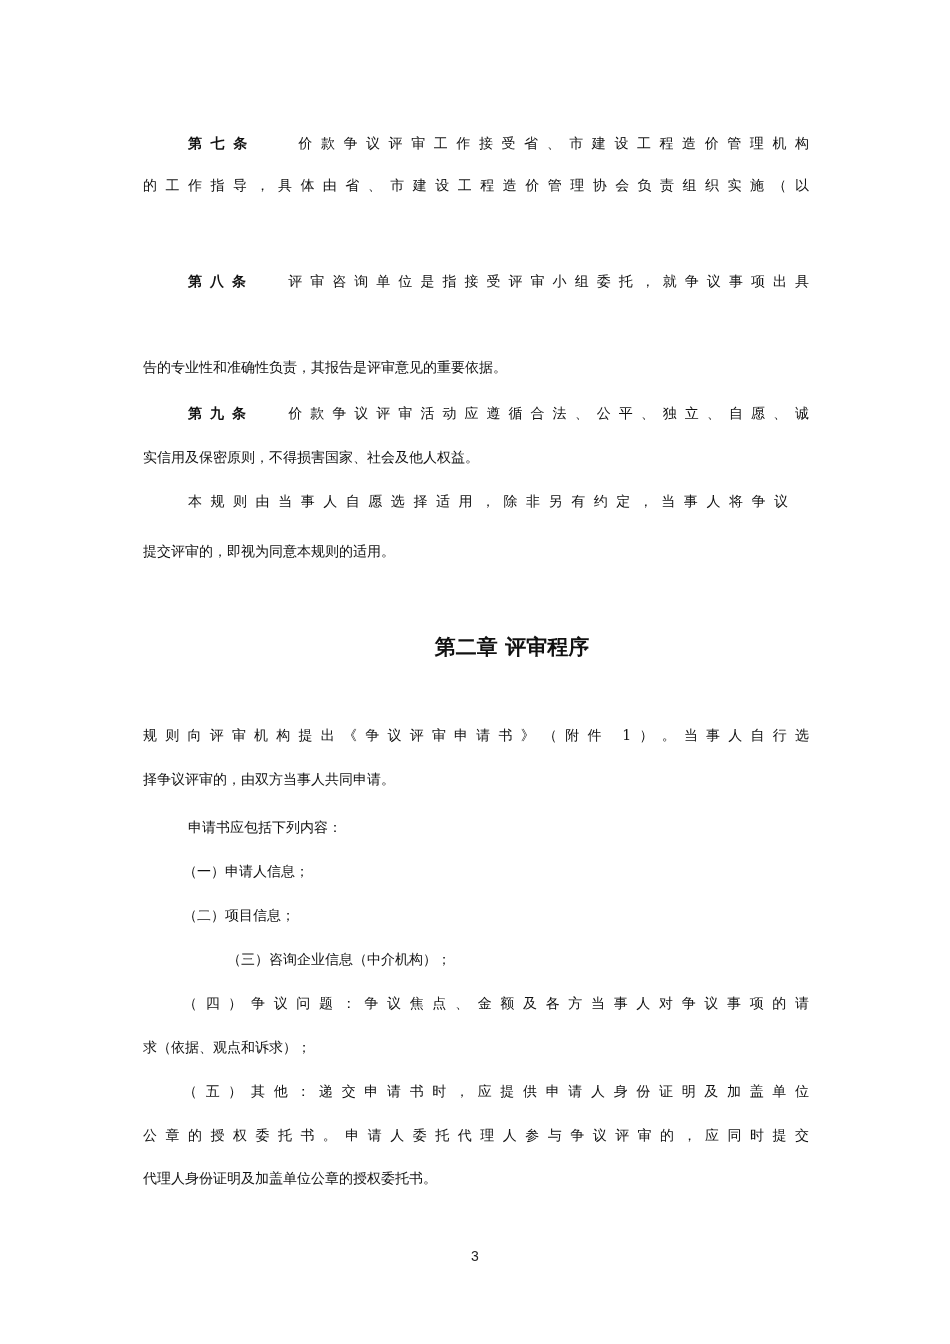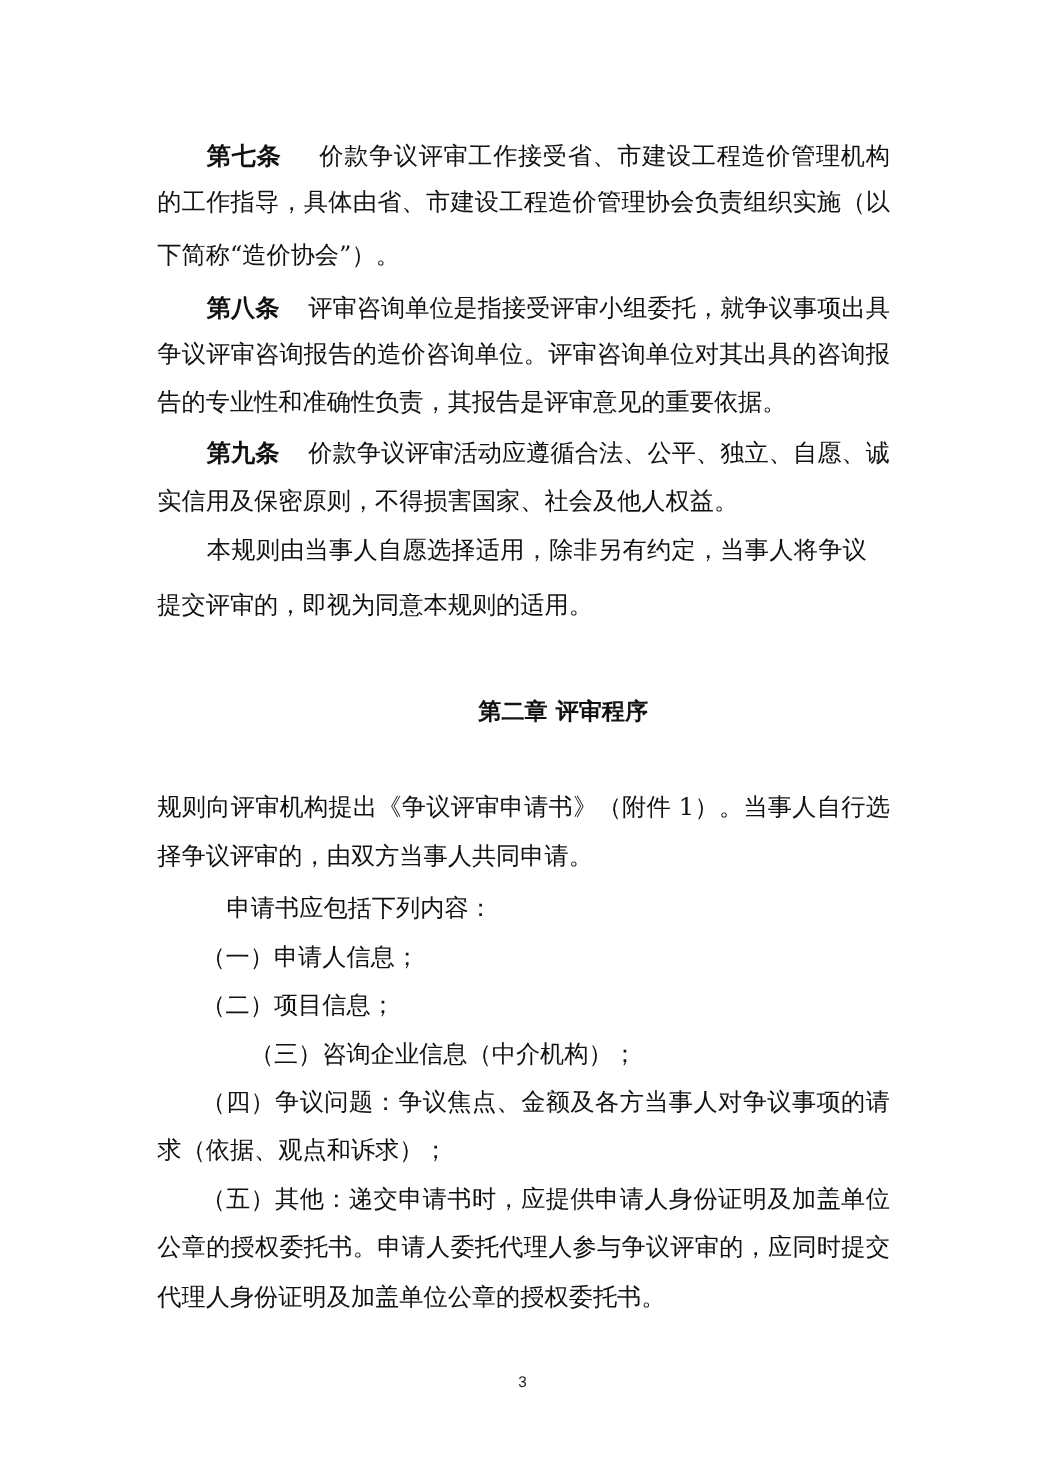--- a/index.html
+++ b/index.html
@@ -1,60 +1,58 @@
 <!DOCTYPE html>
 <html><head>
 <meta charset="utf-8">
 <style>
   html, body { margin: 0; padding: 0; background: #ffffff; }
   body { width: 950px; height: 1344px; position: relative; overflow: hidden;
          font-family: "DejaVu Serif", "Liberation Serif", serif; color: #111; }
   .page { position: absolute; left: 0; top: 0; width: 950px; height: 1344px; background: #fff; }
-  .line { position: absolute; left: 143px; width: 666px; font-size: 22px; line-height: 26px;
+  .line { position: absolute; left: 143px; width: 666px; font-size: 14px; line-height: 26px;
           white-space: nowrap; text-align: justify; text-align-last: justify; letter-spacing: 0px; }
   .line.last { text-align-last: left; }
   .indent { left: 188px; width: 621px; }
   .bold { font-family: "DejaVu Sans", "Liberation Sans", sans-serif; font-weight: bold; }
   .heading { position: absolute; left: 0; width: 950px; text-align: center; font-size: 21px;
              line-height: 26px; font-family: "DejaVu Sans", "Liberation Sans", sans-serif; font-weight: bold; }
   .pageno { position: absolute; left: 0; width: 950px; text-align: center; font-size: 14px;
             font-family: "Liberation Sans", sans-serif; color: #222; }
   .gap { display: inline-block; }
 </style>
 </head>
 <body>
 
 <div class="page">
 
   <div class="line indent" style="top:130px;">
     <span class="bold">第七条</span><span class="gap" style="width:34px"></span><span>价款争议评审工作接受省、市建设工程造价管理机构</span>
   </div>
   <div class="line" style="top:172px;">的工作指导，具体由省、市建设工程造价管理协会负责组织实施（以</div>
-  <div class="line last" style="top:220px;">下简称“造价协会”）。</div>
 
   <div class="line indent" style="top:268px;">
     <span class="bold">第八条</span><span class="gap" style="width:26px"></span><span>评审咨询单位是指接受评审小组委托，就争议事项出具</span>
   </div>
-  <div class="line" style="top:310px;">争议评审咨询报告的造价咨询单位。评审咨询单位对其出具的咨询报</div>
   <div class="line last" style="top:354px;">告的专业性和准确性负责，其报告是评审意见的重要依据。</div>
 
   <div class="line indent" style="top:400px;">
     <span class="bold">第九条</span><span class="gap" style="width:26px"></span><span>价款争议评审活动应遵循合法、公平、独立、自愿、诚</span>
   </div>
   <div class="line last" style="top:444px;">实信用及保密原则，不得损害国家、社会及他人权益。</div>
 
   <div class="line indent" style="top:488px; width:600px;">本规则由当事人自愿选择适用，除非另有约定，当事人将争议</div>
   <div class="line last" style="top:538px;">提交评审的，即视为同意本规则的适用。</div>
 
   <div class="heading" style="top:634px; left:37px;">第二章  评审程序</div>
 
   <div class="line" style="top:722px;">规则向评审机构提出《争议评审申请书》（附件 1）。当事人自行选</div>
   <div class="line last" style="top:766px;">择争议评审的，由双方当事人共同申请。</div>
 
-  <div class="line indent last" style="top:814px;margin-left:18px;">申请书应包括下列内容：</div>
+  <div class="line indent last" style="top:814px;">申请书应包括下列内容：</div>
 
   <div class="line indent last" style="top:858px; left:183px;">（一）申请人信息；</div>
   <div class="line indent last" style="top:902px; left:183px;">（二）项目信息；</div>
   <div class="line indent last" style="top:946px; left:183px;margin-left:44px;">（三）咨询企业信息（中介机构）；</div>
 
   <div class="line indent" style="top:990px; left:183px; width:626px;">（四）争议问题：争议焦点、金额及各方当事人对争议事项的请</div>
   <div class="line last" style="top:1034px;">求（依据、观点和诉求）；</div>
 
   <div class="line indent" style="top:1078px; left:183px; width:626px;">（五）其他：递交申请书时，应提供申请人身份证明及加盖单位</div>
   <div class="line" style="top:1122px;">公章的授权委托书。申请人委托代理人参与争议评审的，应同时提交</div>

